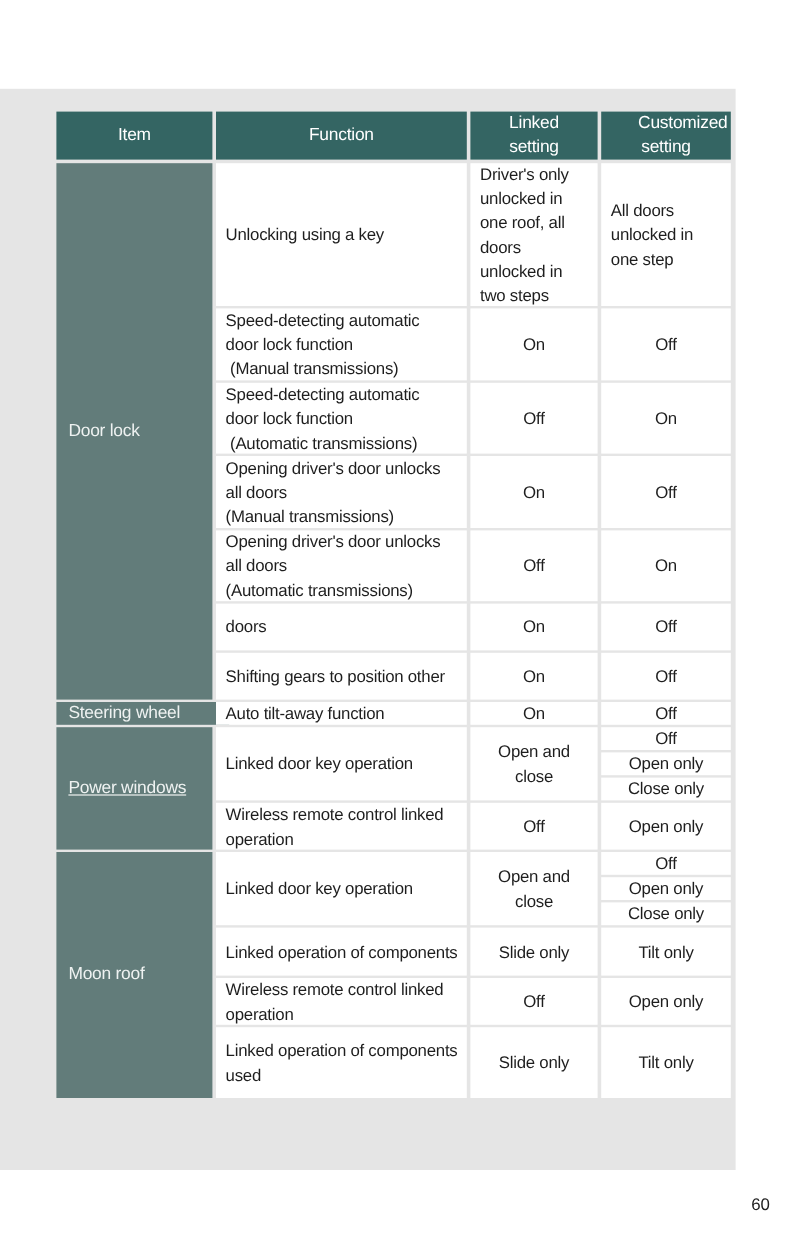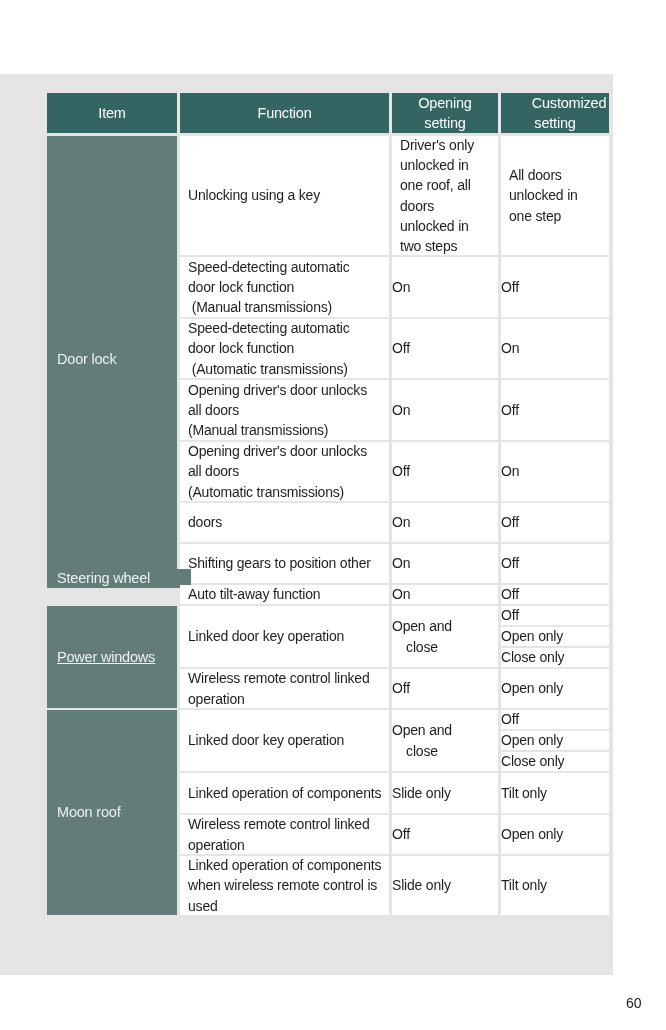--- a/index.html
+++ b/index.html
@@ -9,21 +9,21 @@
   }
   .panel { position: absolute; left: 0; top: 74px; width: 613px; height: 901px; background: #e5e5e5; }
   .cell {
     position: absolute; box-sizing: border-box; display: flex; align-items: center;
     font-size: 14px; line-height: 20.3px; color: #1e1e1e; background: #ffffff;
     letter-spacing: -0.2px;
   }
   .hdr { background: #346563; color: #ffffff; justify-content: center; text-align: center; font-size: 14.5px; line-height: 20px; }
   .item { background: #627c7a; color: #eef2f1; padding-left: 10px; font-size: 14.5px; }
   .func { padding-left: 8px; padding-right: 4px; }
-  .center { justify-content: flex-start; text-align: center; }
+  .center { justify-content: center; text-align: center; }
   .left { padding-left: 8px; }
   .sub { line-height: 19px; }
   .page-num { position: absolute; left: 626px; top: 995px; font-size: 14px; color: #222; }
 </style>
 </head>
 <body>
 
 <div class="panel"></div>
 <div id="table">
     <div class="cell hdr" style="left: 47px; width: 130px; top: 93px; height: 40px;">
@@ -31,21 +31,21 @@
         <div style="white-space: pre;">Item</div>
       </div>
     </div>
     <div class="cell hdr" style="left: 180px; width: 209px; top: 93px; height: 40px;">
       <div>
         <div style="white-space: pre;">Function</div>
       </div>
     </div>
     <div class="cell hdr" style="left: 392px; width: 106px; top: 93px; height: 40px;">
       <div>
-        <div style="white-space: pre;">Opening</div>
+        <div style="white-space: pre;">Linked</div>
         <div style="white-space: pre;">setting</div>
       </div>
     </div>
     <div class="cell hdr" style="left: 501px; width: 108px; top: 93px; height: 40px;">
       <div>
         <div style="white-space: pre; margin-left: 28px;">Customized</div>
         <div style="white-space: pre;">setting</div>
       </div>
     </div>
     <div class="cell item" style="left: 47px; width: 130px; top: 136px; height: 447px;">
@@ -166,21 +166,21 @@
     <div class="cell center" style="left: 392px; width: 106px; top: 544px; height: 39px;">
       <div>
         <div style="white-space: pre;">On</div>
       </div>
     </div>
     <div class="cell center" style="left: 501px; width: 108px; top: 544px; height: 39px;">
       <div>
         <div style="white-space: pre;">Off</div>
       </div>
     </div>
-    <div class="cell item" style="left: 47px; width: 144px; top: 569px; height: 19px;">
+    <div class="cell item" style="left: 47px; width: 144px; top: 585px; height: 19px;">
       <div>
         <div style="white-space: pre;">Steering wheel</div>
       </div>
     </div>
     <div class="cell func" style="left: 180px; width: 209px; top: 585px; height: 19px;">
       <div>
         <div style="white-space: pre;">Auto tilt-away function</div>
       </div>
     </div>
     <div class="cell center" style="left: 392px; width: 106px; top: 585px; height: 19px;">
@@ -298,21 +298,20 @@
       </div>
     </div>
     <div class="cell center" style="left: 501px; width: 108px; top: 815px; height: 39px;">
       <div>
         <div style="white-space: pre;">Open only</div>
       </div>
     </div>
     <div class="cell func" style="left: 180px; width: 209px; top: 856px; height: 59px;">
       <div>
         <div style="white-space: pre;">Linked operation of components</div>
-        <div style="white-space: pre;">when wireless remote control is</div>
         <div style="white-space: pre;">used</div>
       </div>
     </div>
     <div class="cell center" style="left: 392px; width: 106px; top: 856px; height: 59px;">
       <div>
         <div style="white-space: pre;">Slide only</div>
       </div>
     </div>
     <div class="cell center" style="left: 501px; width: 108px; top: 856px; height: 59px;">
       <div>

